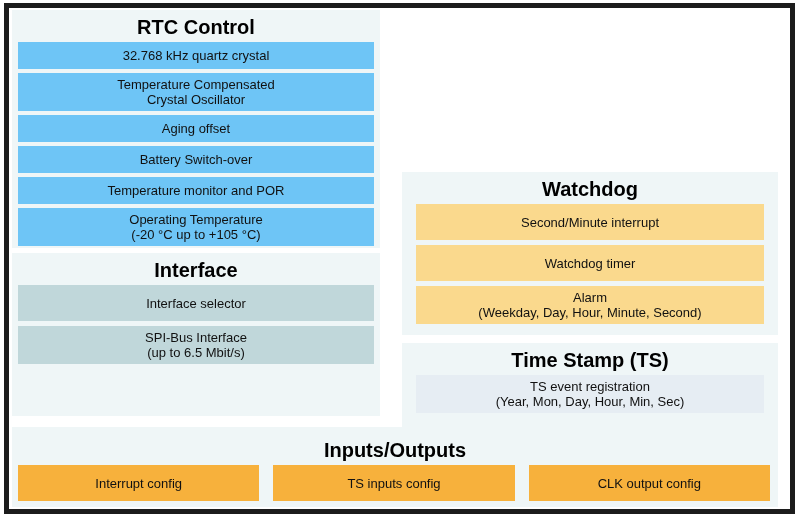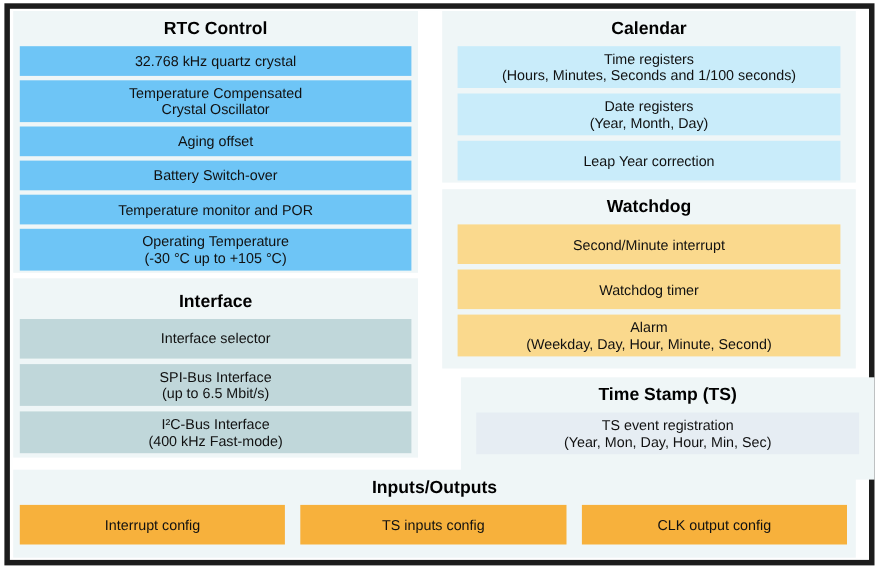--- a/index.html
+++ b/index.html
@@ -10,46 +10,46 @@
   .frame {
     position:absolute; left:4px; top:3px; width:791px; height:511px;
     border:5px solid var(--border, #1c1c1c); box-sizing:border-box; background:#ffffff;
   }
   .panel {
     position:absolute; background:var(--panel-bg, #EFF6F7);
     display:flex; flex-direction:column; box-sizing:border-box; z-index:1;
   }
   .panel-title {
     margin:0; padding:8px 4px 6px; text-align:center;
-    font-size:16px; font-weight:bold; color:#000; line-height:18px;
+    font-size:20px; font-weight:bold; color:#000; line-height:18px;
   }
   .boxes { display:flex; flex-direction:column; gap:5px; padding:0 14px; }
   .boxes.tight { gap:4px; padding:0 6px; }
   .boxes.row { flex-direction:row; gap:14px; padding:0 8px 0 6px; }
   .box {
     display:flex; align-items:center; justify-content:center;
     min-height:36px; padding:4px 15px; box-sizing:border-box; text-align:center;
   }
   .box span { white-space:pre-line; font-size:13px; line-height:15px; color:#111; }
   .boxes.tight .box { min-height:27px; }
   .boxes.row .box { flex:1 1 0; height:36px; }
 
   .box.c-rtc       { background:var(--rtc-box, #6EC5F6); }
   .box.c-interface { background:var(--interface-box, #C0D7DA); }
   .box.c-calendar  { background:var(--calendar-box, #C9ECFA); }
   .box.c-interrupt { background:var(--interrupt-box, #FAD98D); }
   .box.c-timestamp { background:var(--timestamp-box, #E6EDF3);text-align:center; }
   .box.c-io        { background:var(--io-box, #F7B13C); }
 
   #panel-rtc       { left:12px;  top:10px;  width:368px; height:238px; }
-  #panel-interface { left:12px;  top:253px; width:368px; height:163px;justify-content:center; }
+  #panel-interface { left:12px;  top:253px; width:368px; height:163px; }
   #panel-calendar  { left:402px; top:10px;  width:376px; height:156px; }
   #panel-interrupt { left:402px; top:172px; width:376px; height:163px; }
-  #panel-timestamp { left:402px; top:343px; width:376px; height:93px;margin-left:17px; }
-  #panel-io        { left:12px;  top:427px; width:766px; height:80px; }
+  #panel-timestamp { left:402px; top:343px; width:376px; height:93px; }
+  #panel-io        { left:12px;  top:427px; width:766px; height:80px;justify-content:center; }
 </style>
 </head>
 <body>
 
 <div class="figure">
   <div class="frame"></div>
 
   <section class="panel" id="panel-rtc">
     <h2 class="panel-title">RTC Control</h2>
     <div class="boxes tight">
@@ -64,58 +64,38 @@
           <span>Aging offset</span>
         </div>
       <div class="box c-rtc">
           <span>Battery Switch-over</span>
         </div>
       <div class="box c-rtc">
           <span>Temperature monitor and POR</span>
         </div>
       <div class="box c-rtc">
           <span>Operating Temperature
-(-30 °C up to +105 °C)</span>
+(-20 °C up to +105 °C)</span>
         </div>
     </div>
   </section>
 
   <section class="panel" id="panel-interface">
     <h2 class="panel-title">Interface</h2>
     <div class="boxes" style="padding:0 6px;">
       <div class="box c-interface">
           <span>Interface selector</span>
         </div>
       <div class="box c-interface">
           <span>SPI-Bus Interface
 (up to 6.5 Mbit/s)</span>
         </div>
-      <div class="box c-interface">
-          <span>I²C-Bus Interface
-(400 kHz Fast-mode)</span>
-        </div>
     </div>
   </section>
 
-  <section class="panel" id="panel-calendar">
-    <h2 class="panel-title">Calendar</h2>
-    <div class="boxes">
-      <div class="box c-calendar">
-          <span>Time registers
-(Hours, Minutes, Seconds and 1/100 seconds)</span>
-        </div>
-      <div class="box c-calendar">
-          <span>Date registers
-(Year, Month, Day)</span>
-        </div>
-      <div class="box c-calendar">
-          <span>Leap Year correction</span>
-        </div>
-    </div>
-  </section>
 
   <section class="panel" id="panel-interrupt">
     <h2 class="panel-title">Watchdog</h2>
     <div class="boxes">
       <div class="box c-interrupt">
           <span>Second/Minute interrupt</span>
         </div>
       <div class="box c-interrupt">
           <span>Watchdog timer</span>
         </div>

